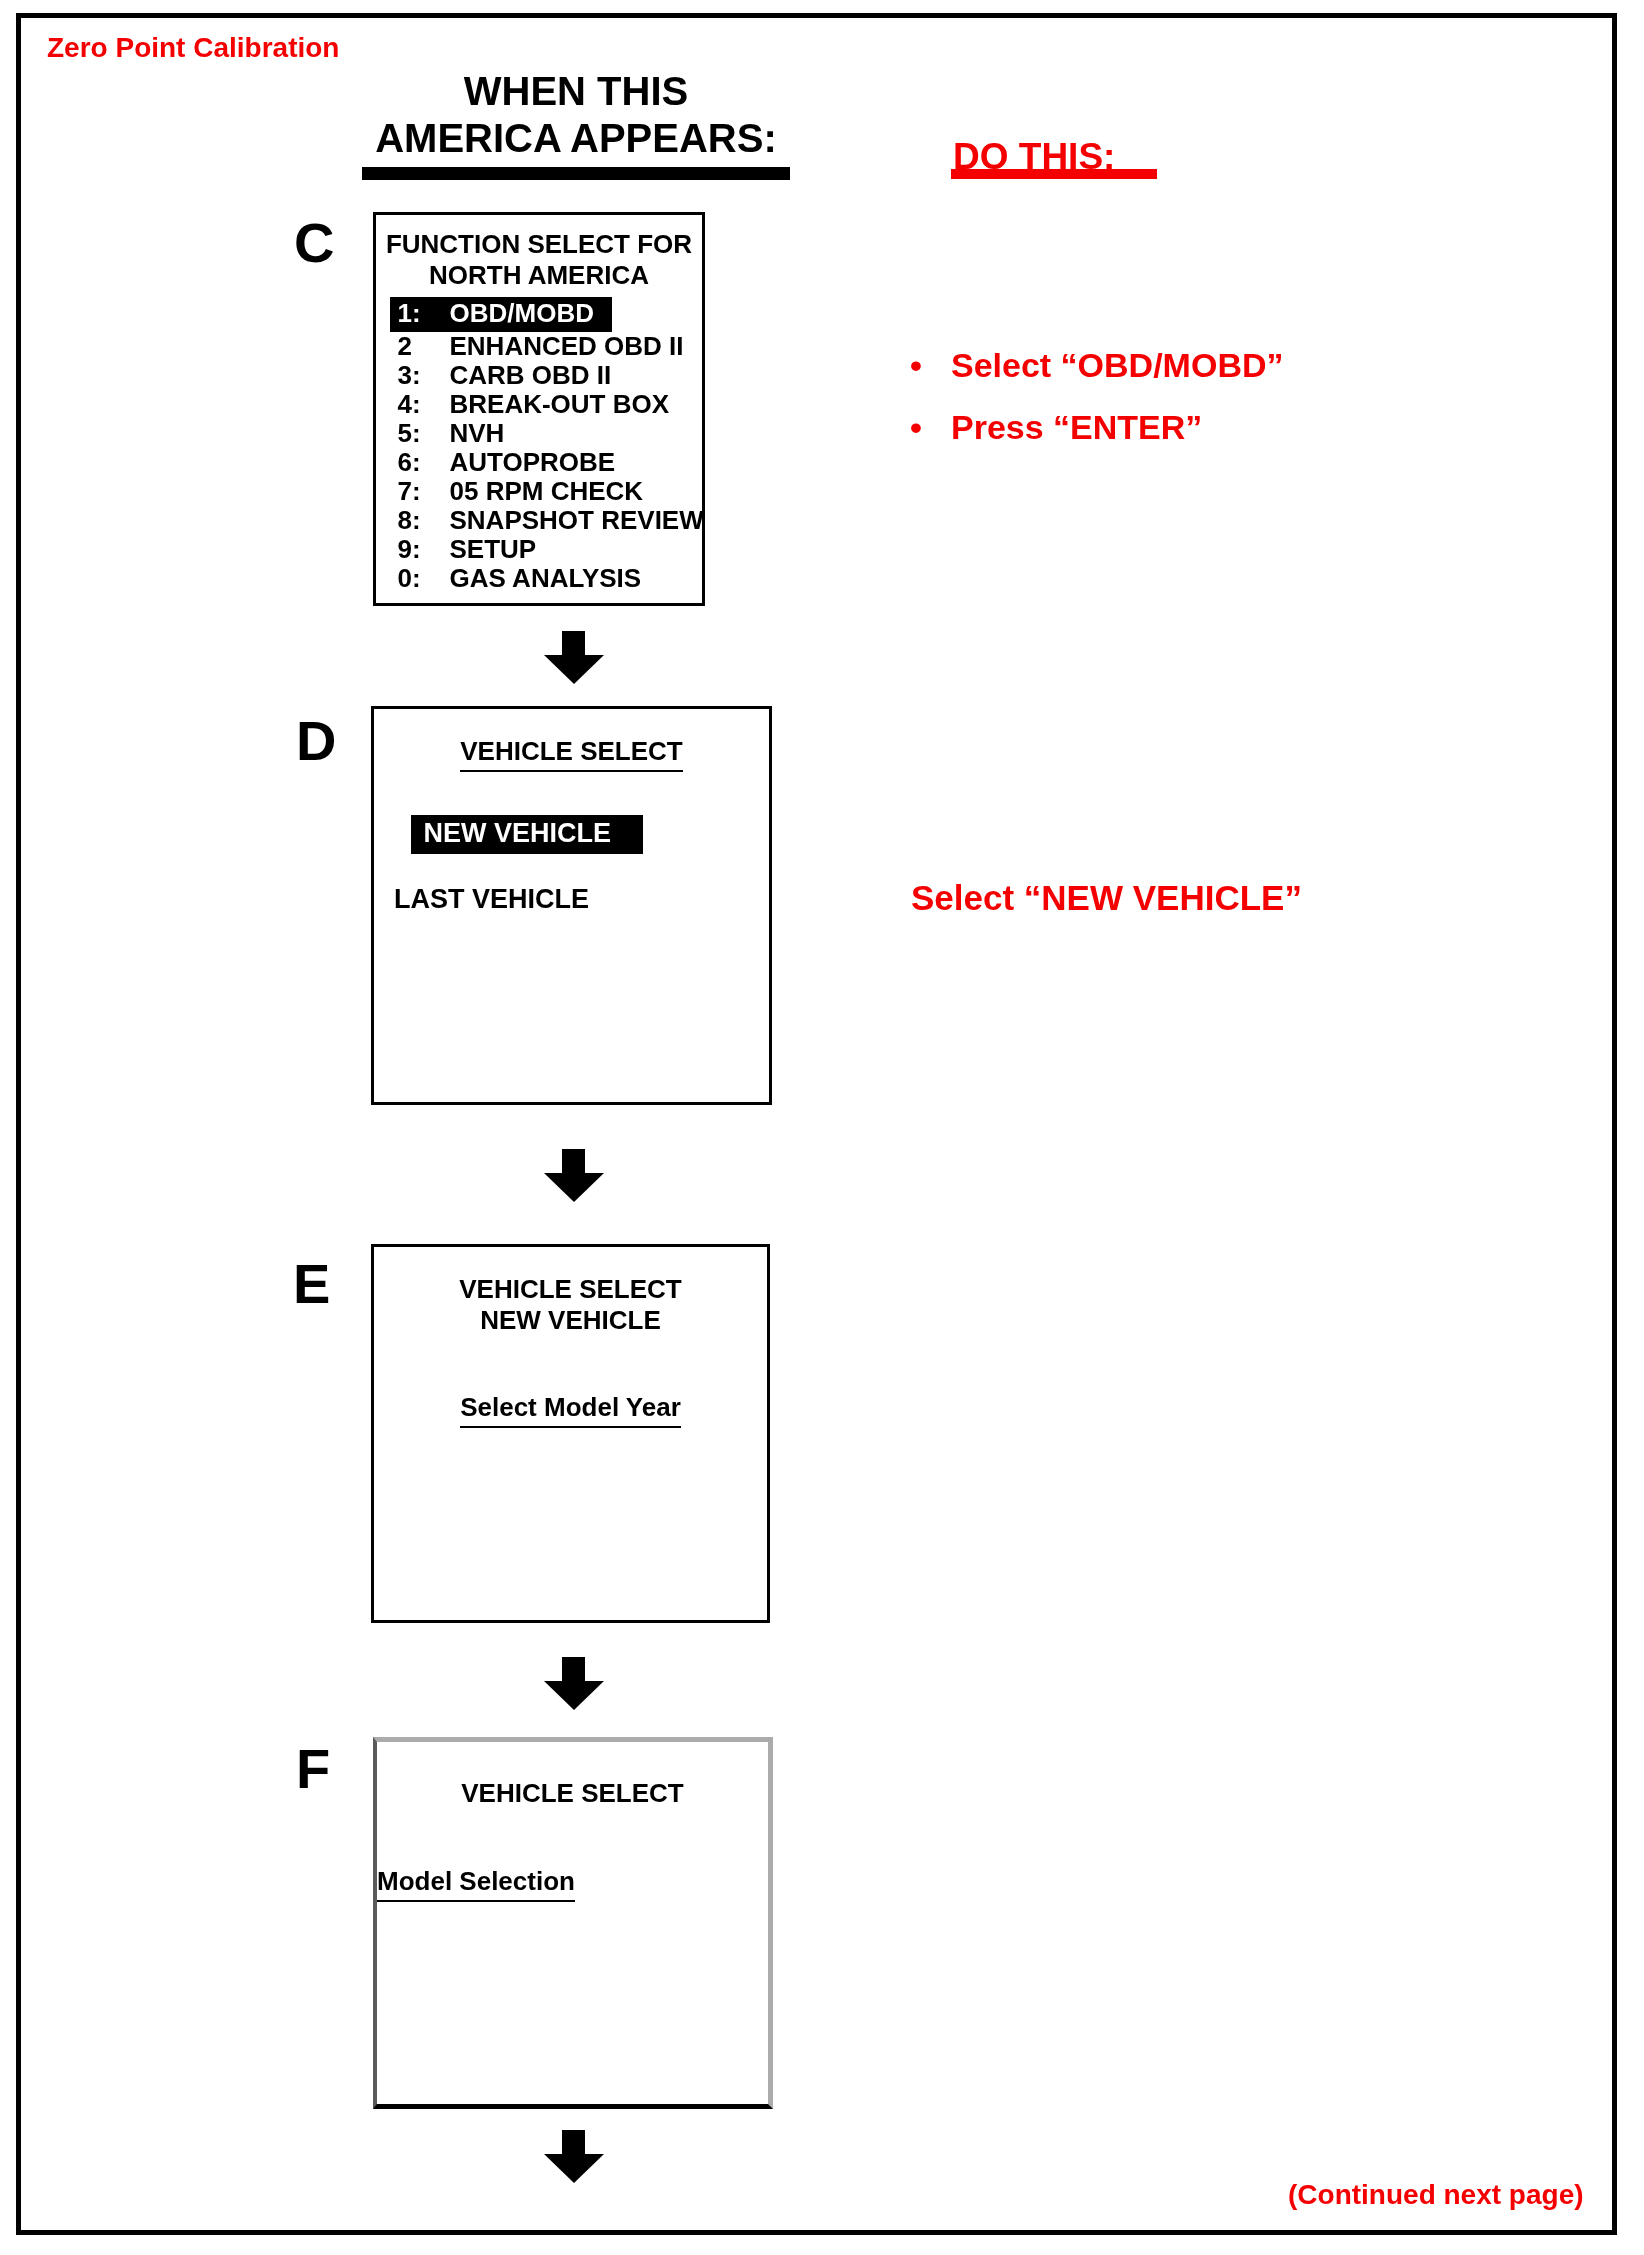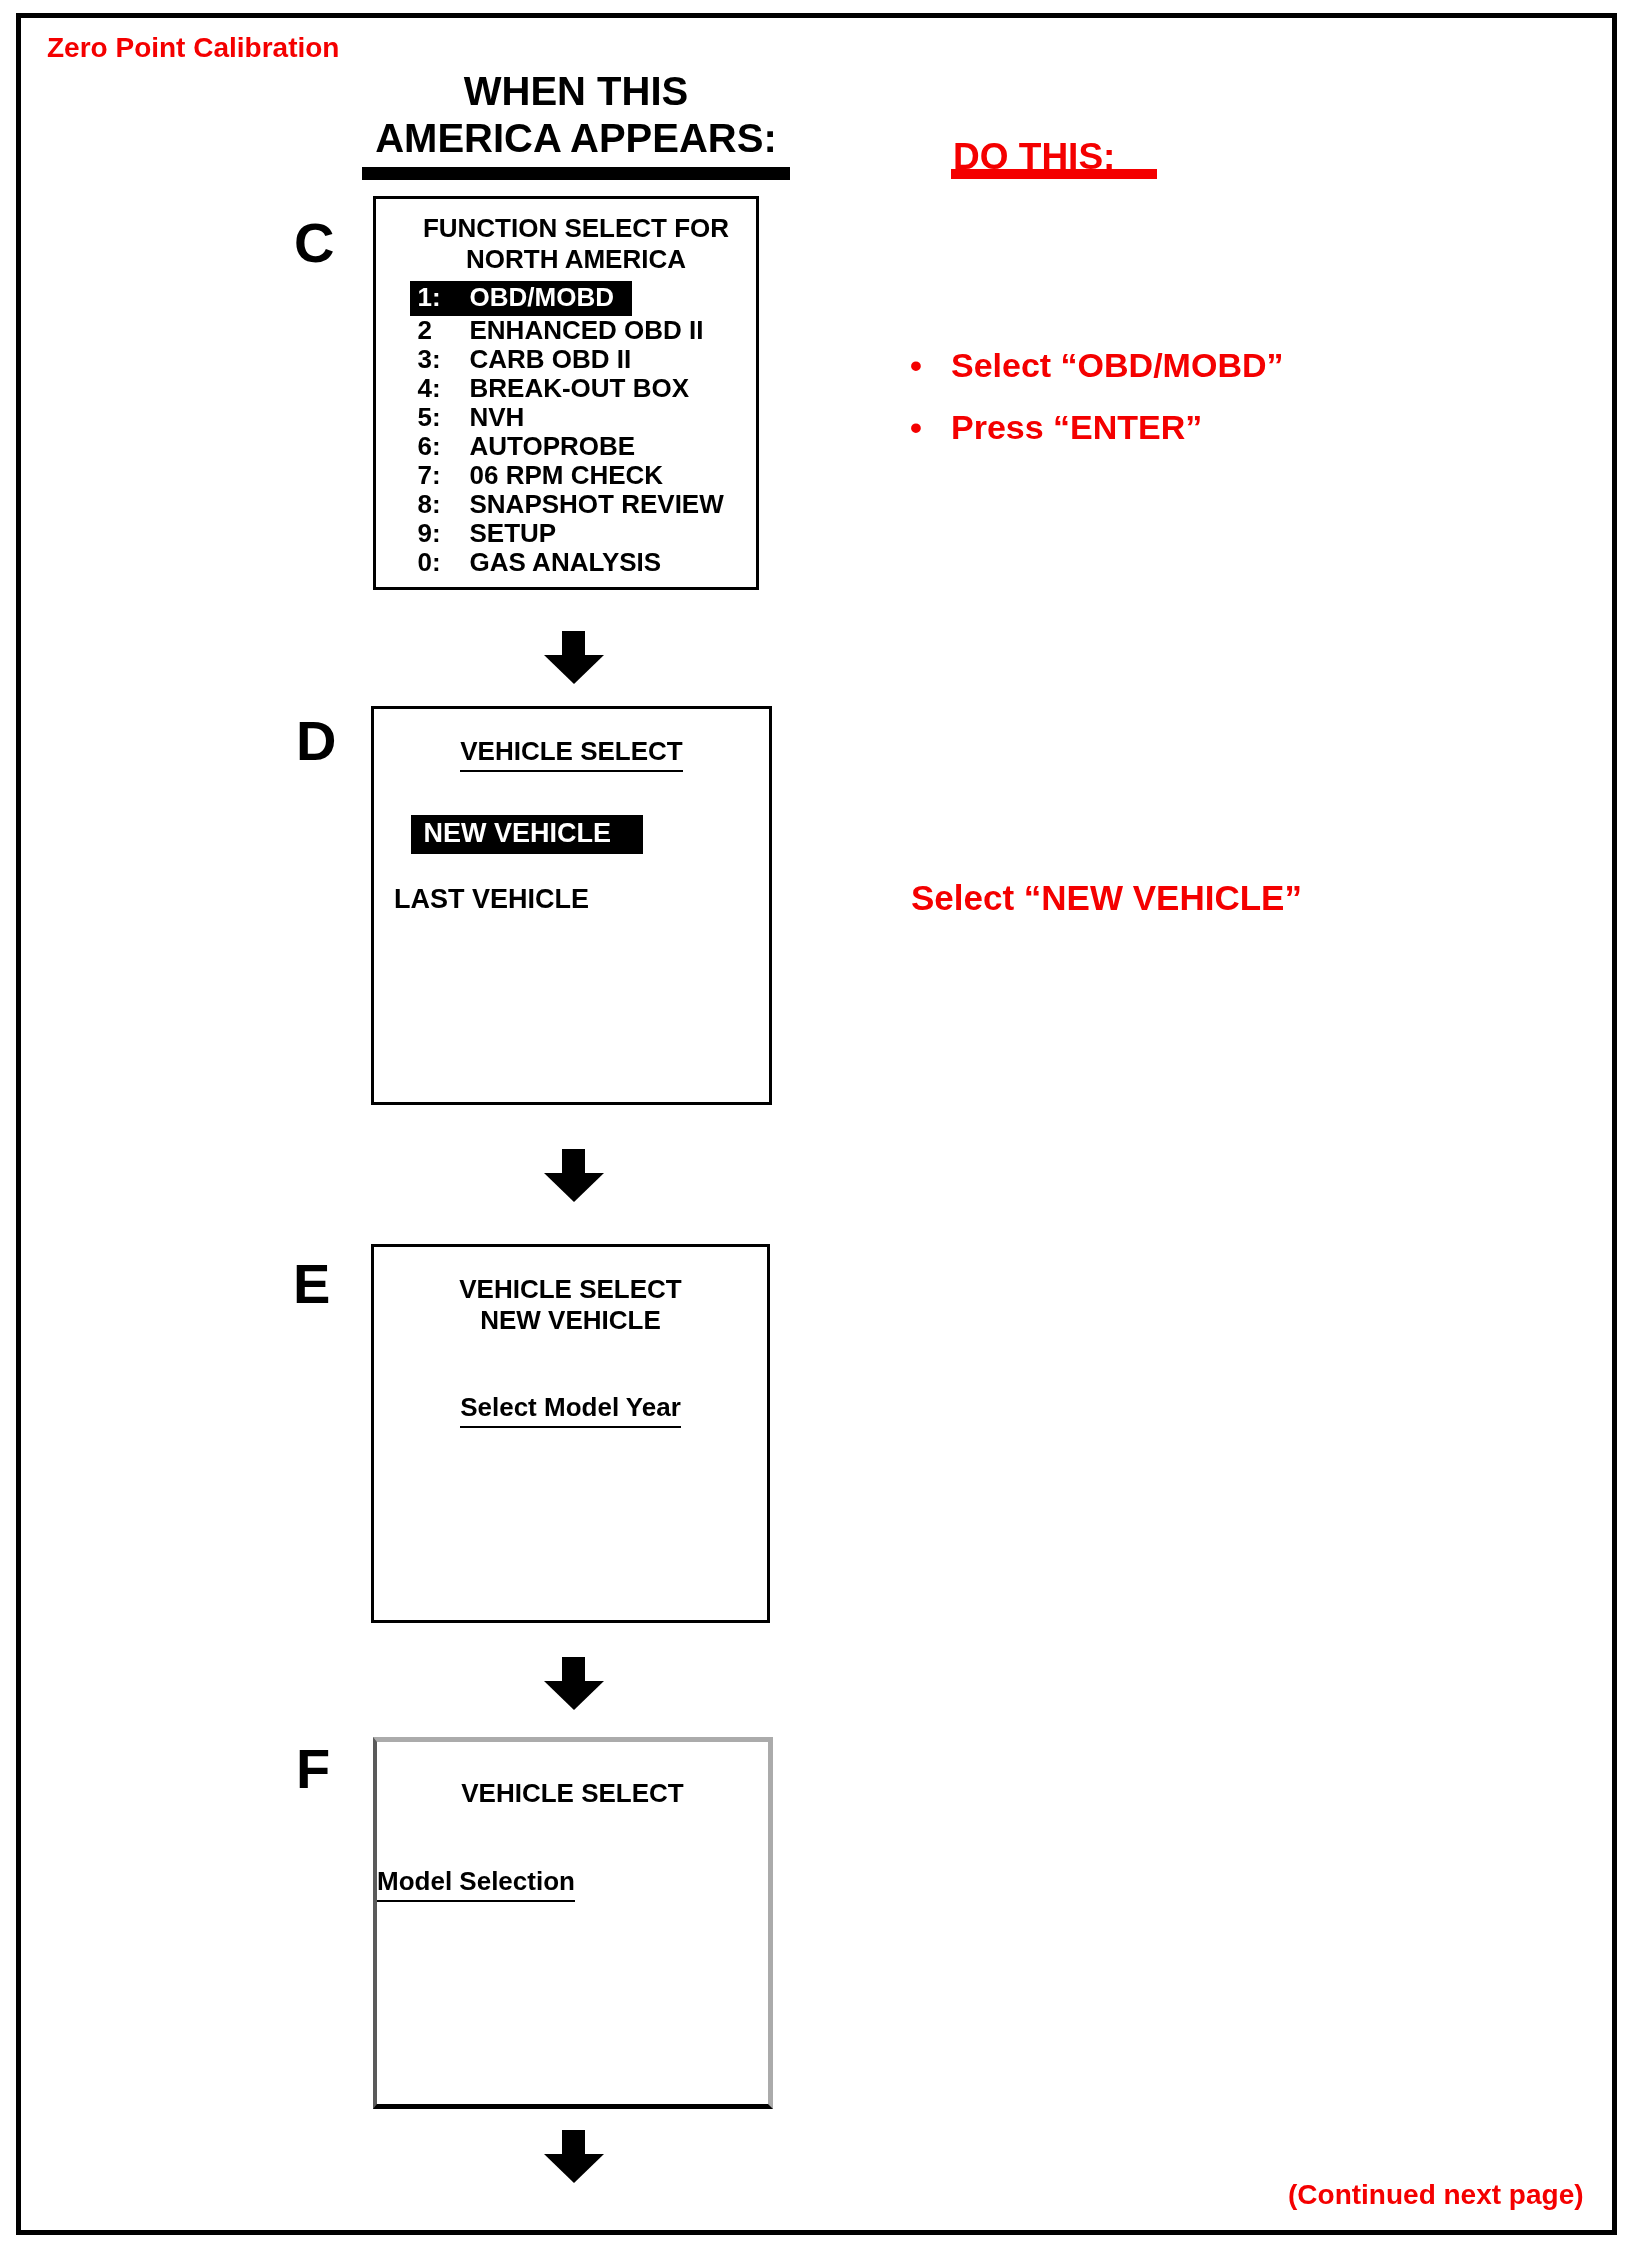--- a/index.html
+++ b/index.html
@@ -55,21 +55,21 @@
     <div>WHEN THIS</div>
     <div>AMERICA APPEARS:</div>
   </div>
   <div class="when-bar abs"></div>
 
   <div class="do-header abs red">DO THIS:</div>
   <div class="do-bar abs"></div>
 
   <div class="step-letter abs" style="left:294px;top:215px;">C</div>
 
-  <div class="screen-box abs" style="left:373px;top:196px;width:386px;height:394px;padding-top:14.3px;padding-left:20px;">
+  <div class="screen-box abs" style="left:373px;top:212px;width:332px;height:394px;padding-top:14.3px;">
     <div class="scr-title">FUNCTION SELECT FOR</div>
     <div class="scr-title">NORTH AMERICA</div>
     <div class="menu">
       <div class="mrow hl">
         <span class="num">1:</span>
           <span>OBD/MOBD</span>
       </div>
       <div class="mrow">
         <span class="num">2</span>
           <span>ENHANCED OBD II</span>
@@ -85,21 +85,21 @@
       <div class="mrow">
         <span class="num">5:</span>
           <span>NVH</span>
       </div>
       <div class="mrow">
         <span class="num">6:</span>
           <span>AUTOPROBE</span>
       </div>
       <div class="mrow">
         <span class="num">7:</span>
-          <span>06 RPM CHECK</span>
+          <span>05 RPM CHECK</span>
       </div>
       <div class="mrow">
         <span class="num">8:</span>
           <span>SNAPSHOT REVIEW</span>
       </div>
       <div class="mrow">
         <span class="num">9:</span>
           <span>SETUP</span>
       </div>
       <div class="mrow">

